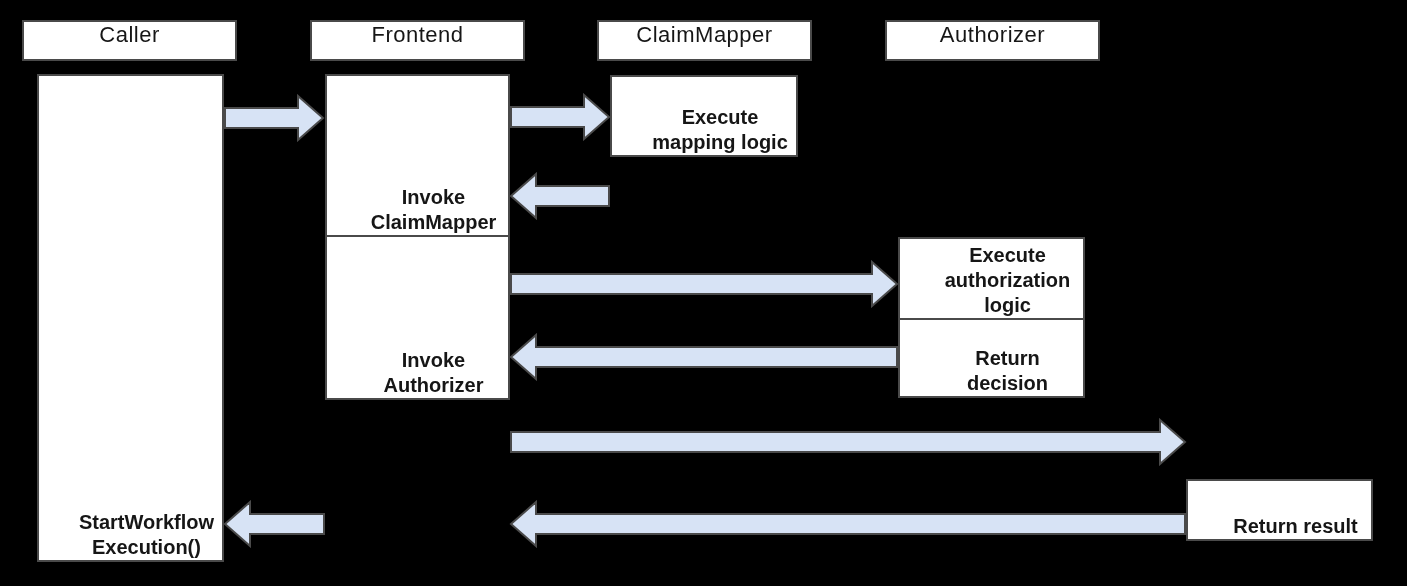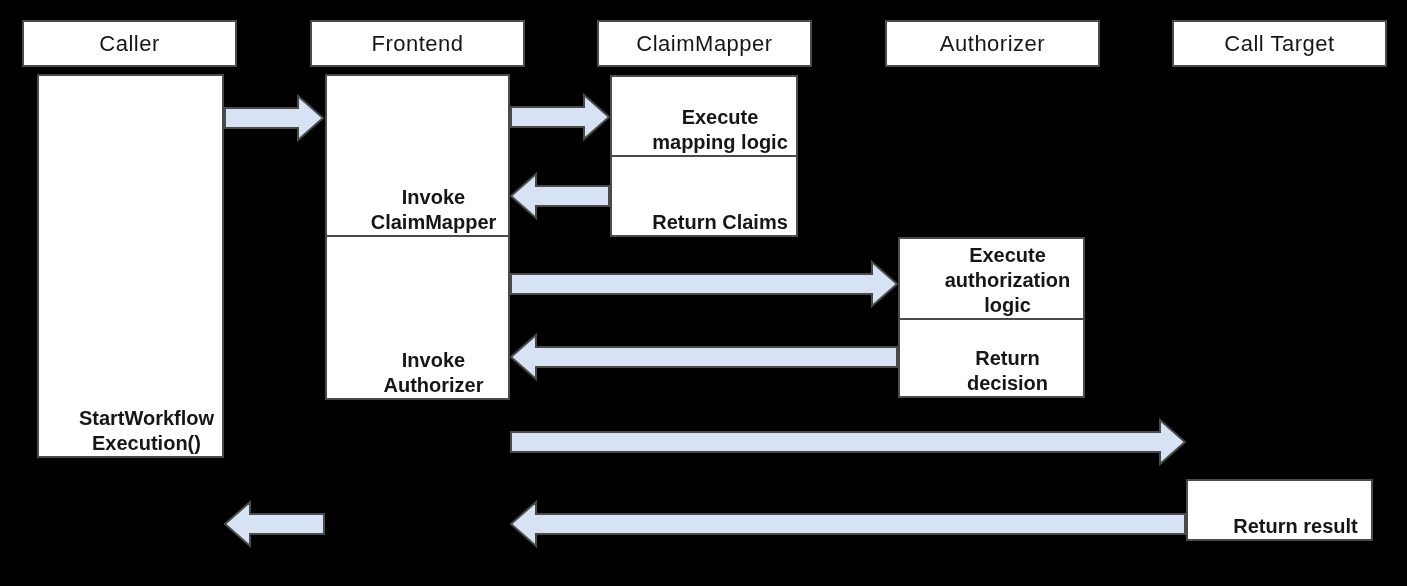--- a/index.html
+++ b/index.html
@@ -16,26 +16,25 @@
     position: relative;
     width: 1407px;
     height: 586px;
     background: var(--background);
     font-family: "Liberation Sans", "DejaVu Sans", sans-serif;
     overflow: hidden;
   }
   .header-box {
     position: absolute;
     top: 20px;
-    height: 47px;
+    height: 41px;
     width: 215px;
     background: var(--box-fill);
     border: 2px solid var(--box-border);
     display: flex;
-    align-items: center;
     justify-content: center;
   }
   .header-label {
     font-size: 22px;
     font-weight: 400;
     letter-spacing: 0.5px;
     color: var(--text);
     white-space: pre-line;
     text-align: center;
   }
@@ -74,44 +73,38 @@
   </div>
   <div class="header-box" style="left:310px">
     <span class="header-label">Frontend</span>
   </div>
   <div class="header-box" style="left:597px">
     <span class="header-label">ClaimMapper</span>
   </div>
   <div class="header-box" style="left:885px">
     <span class="header-label">Authorizer</span>
   </div>
-  <div class="header-box" style="left:1172px">
-    <span class="header-label">Call Target</span>
-  </div>
 
-  <div class="step-box" style="left:37px;top:74px;width:187px;height:384px">
+  <div class="step-box" style="left:37px;top:74px;width:187px;height:488px">
     <span class="step-label">StartWorkflow
 Execution()</span>
   </div>
 
   <div class="step-box" style="left:325px;top:74px;width:185px;height:163px">
     <span class="step-label">Invoke
 ClaimMapper</span>
   </div>
   <div class="step-box" style="left:325px;top:235px;width:185px;height:165px">
     <span class="step-label">Invoke
 Authorizer</span>
   </div>
 
   <div class="step-box" style="left:610px;top:75px;width:188px;height:82px">
     <span class="step-label">Execute
 mapping logic</span>
-  </div>
-  <div class="step-box" style="left:610px;top:155px;width:188px;height:82px">
-    <span class="step-label">Return Claims</span>
   </div>
 
   <div class="step-box" style="left:898px;top:237px;width:187px;height:83px">
     <span class="step-label">Execute
 authorization
 logic</span>
   </div>
   <div class="step-box" style="left:898px;top:318px;width:187px;height:80px">
     <span class="step-label">Return decision</span>
   </div>

